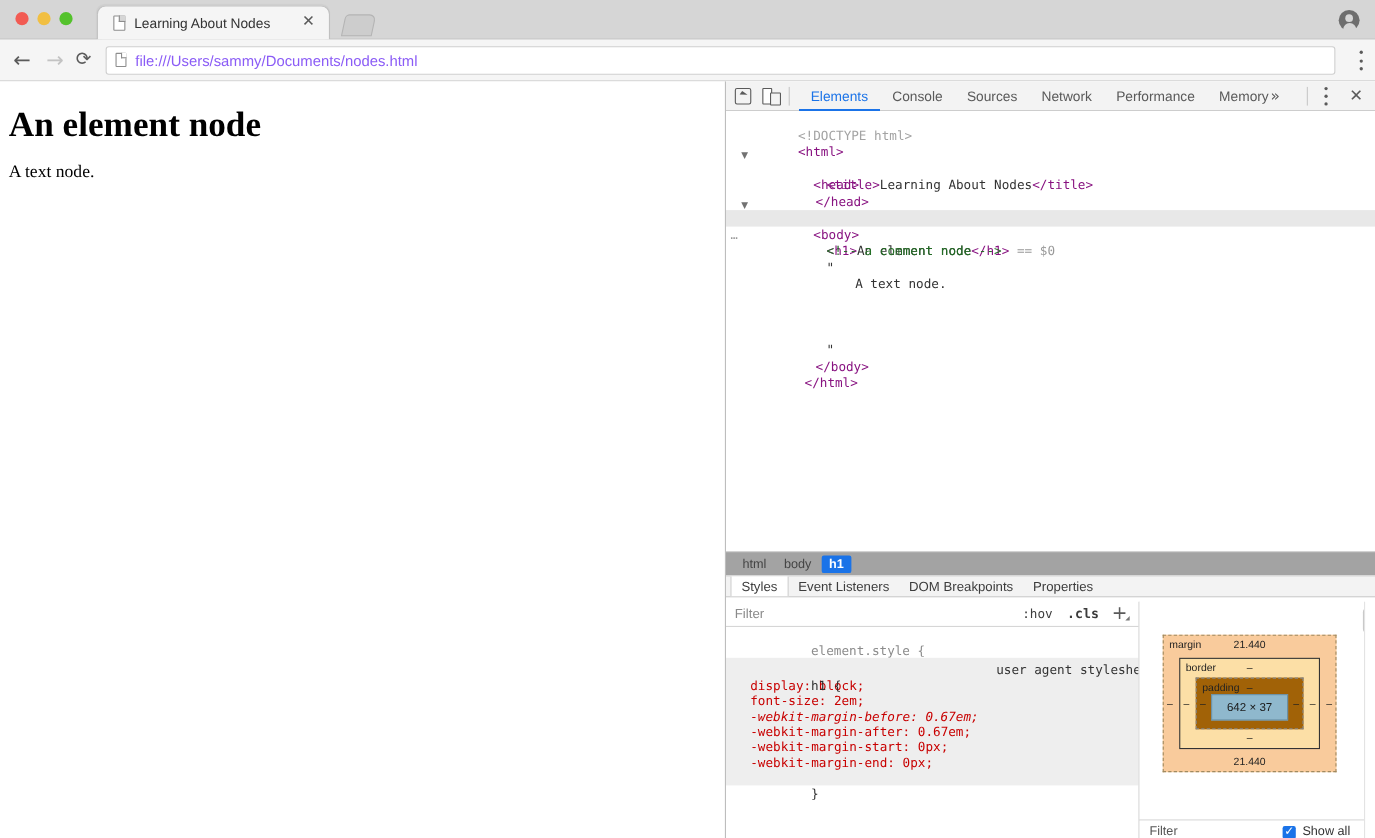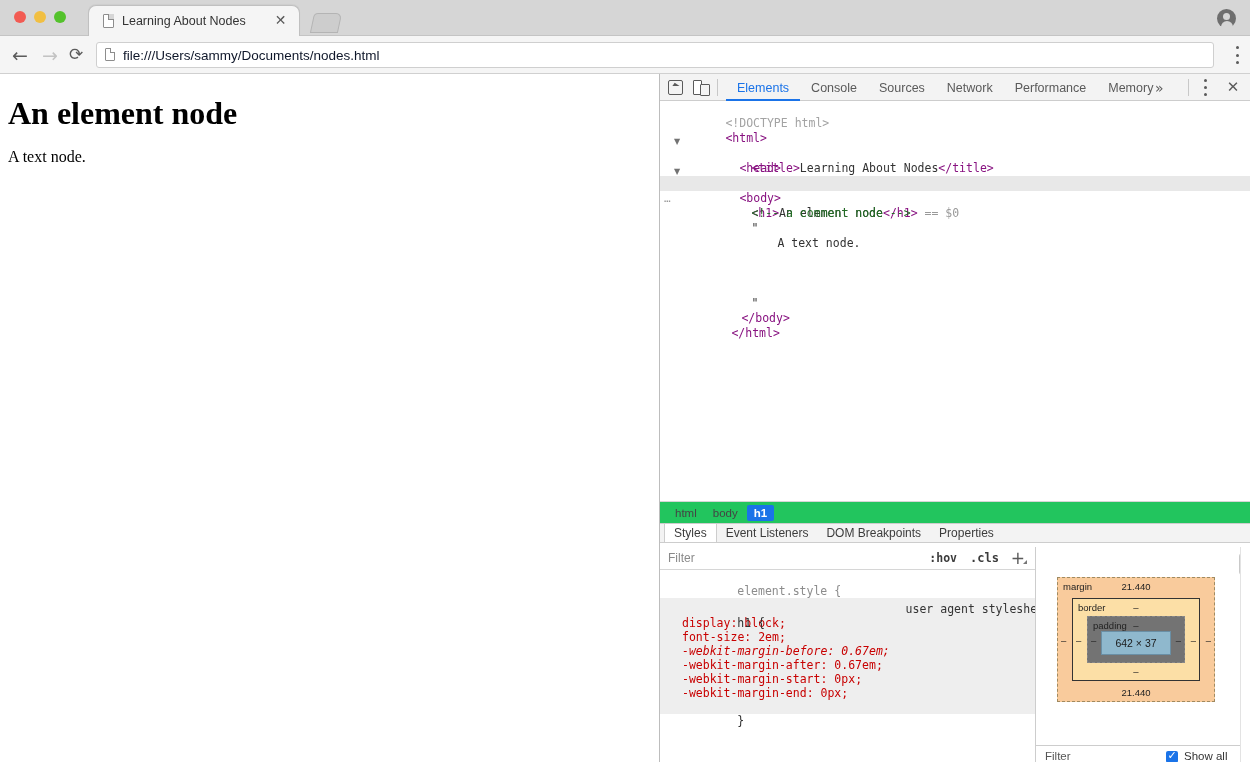--- a/index.html
+++ b/index.html
@@ -95,21 +95,21 @@
     position: absolute; left: 8px; top: 5px; width: 10px; height: 13px;
     border: 1px solid #8d8d8d; border-radius: 1px; background: #fff;
   }
   #omnibox-icon::after {
     content: ""; position: absolute; right: -1px; top: -1px;
     width: 4px; height: 4px; background: #fff;
     border-left: 1px solid #8d8d8d; border-bottom: 1px solid #8d8d8d;
   }
   #omnibox-url {
     position: absolute; left: 26px; top: 4px;
-    font-size: 13.5px; color: #0f172a; line-height: 18px;
+    font-size: 13.5px; color: #8b5cf6; line-height: 18px;
   }
   #menu-dots {
     position: absolute; right: 11px; top: 10px;
     width: 4px; height: 18px;
     display: flex; flex-direction: column; justify-content: space-between;
     align-items: center;
   }
   #menu-dots i { display: block; width: 3px; height: 3px; border-radius: 50%; background: #5b5b5b; }
 
   
@@ -206,21 +206,21 @@
     position: absolute; width: 10px; text-align: center; color: #727272;
     font-size: 8px; font-family: "DejaVu Sans", sans-serif;
   }
   .ellipsis {
     position: absolute; left: 4px; color: #999; font-size: 11px; letter-spacing: 1px;
   }
 
   
   #breadcrumb {
     position: absolute; left: 0; top: 427px; width: 590px; height: 22px;
-    background: #22c55e; border-top: 1px solid #d6d6d6;
+    background: #a3a3a3; border-top: 1px solid #d6d6d6;
     display: flex; align-items: center; padding-left: 8px; gap: 2px;
   }
   .crumb {
     font-size: 11.5px; color: #444; padding: 2px 7px; border-radius: 2px;
     font-family: "Liberation Sans", sans-serif;
   }
   .crumb.active { background: #1a73e8; color: #fff; font-weight: bold; }
 
   
   #styles-tabs {
@@ -236,21 +236,21 @@
 
   
   #filter-row {
     position: absolute; left: 0; top: 473px; width: 375px; height: 23px;
     border-bottom: 1px solid #d6d6d6; background: #fff;
   }
   #filter-label {
     position: absolute; left: 8px; top: 4px; font-size: 12px; color: #8a8a8a;
   }
   #hov-btn { position: absolute; right: 78px; top: 4px; font-size: 11.5px; color: #3c3c3c;
-    font-family: "DejaVu Sans Mono", monospace; font-weight: bold; }
+    font-family: "DejaVu Sans Mono", monospace; font-weight: normal; }
   #cls-btn { position: absolute; right: 36px; top: 4px; font-size: 12px; color: #3c3c3c;
     font-family: "DejaVu Sans Mono", monospace; font-weight: bold; }
   #plus-btn { position: absolute; right: 10px; top: 1px; font-size: 17px; color: #5a5a5a;
     font-family: "DejaVu Sans", sans-serif; }
   #plus-btn::after {
     content: ""; position: absolute; right: -2px; bottom: 4px;
     width: 0; height: 0; border-right: 4px solid #777; border-top: 4px solid transparent;
   }
 
   
@@ -282,21 +282,21 @@
     position: absolute; left: 21px; top: 30px; width: 158px; height: 125px;
     border: 1px dashed #a08a60; background: #f9cb9c;
     font-family: "Liberation Sans", sans-serif; font-size: 10px; color: #222;
   }
   #bm-border {
     position: absolute; left: 14px; top: 20px; right: 14px; bottom: 20px;
     border: 1px solid #333; background: #fcdfa6;
   }
   #bm-padding {
     position: absolute; left: 14px; top: 17px; right: 14px; bottom: 17px;
-    border: 1px dashed #888; background: #737373;
+    border: 1px dashed #888; background: #a16207;
   }
   #bm-content {
     position: absolute; left: 13px; top: 14px; right: 13px; height: 24px;
     border: 1px solid #6a8fa5; background: #8fb8cd;
     display: flex; align-items: center; justify-content: center;
     font-size: 10.5px; color: #1a1a1a;
   }
   .bm-label { position: absolute; left: 5px; top: 3px; font-size: 9.5px; color: #222; }
   .bm-top { position: absolute; left: 0; right: 0; top: 3px; text-align: center; font-size: 9.5px; }
   .bm-bot { position: absolute; left: 0; right: 0; bottom: 3px; text-align: center; font-size: 9.5px; }
@@ -409,20 +409,23 @@
       </div>
       <div class="dom-row" style="padding-left:10px;">
         <span class="tok-tag">&lt;html&gt;</span>
       </div>
       <div class="dom-row" style="padding-left:10px;">
         <span class="arrow" style="left:12px;top:3px;">▼</span>
         <span class="tok-tag" style="margin-left:14px;">&lt;head&gt;</span>
       </div>
       <div class="dom-row" style="padding-left:36px;">
         <span class="tok-tag">&lt;title&gt;</span><span class="tok-text">Learning About Nodes</span><span class="tok-tag">&lt;/title&gt;</span>
+      </div>
+      <div class="dom-row" style="padding-left:26px;">
+        <span class="tok-tag">&lt;/head&gt;</span>
       </div>
       <div class="dom-row" style="padding-left:10px;">
         <span class="arrow" style="left:12px;top:3px;">▼</span>
         <span class="tok-tag" style="margin-left:14px;">&lt;body&gt;</span>
       </div>
       <div class="dom-row selected" style="padding-left:36px;">
         <span class="ellipsis">…</span>
         <span class="tok-tag">&lt;h1&gt;</span><span class="tok-text">An element node</span><span class="tok-tag">&lt;/h1&gt;</span><span class="tok-gray"> </span><span class="tok-gray">== $0</span>
       </div>
       <div class="dom-row" style="padding-left:36px;">

